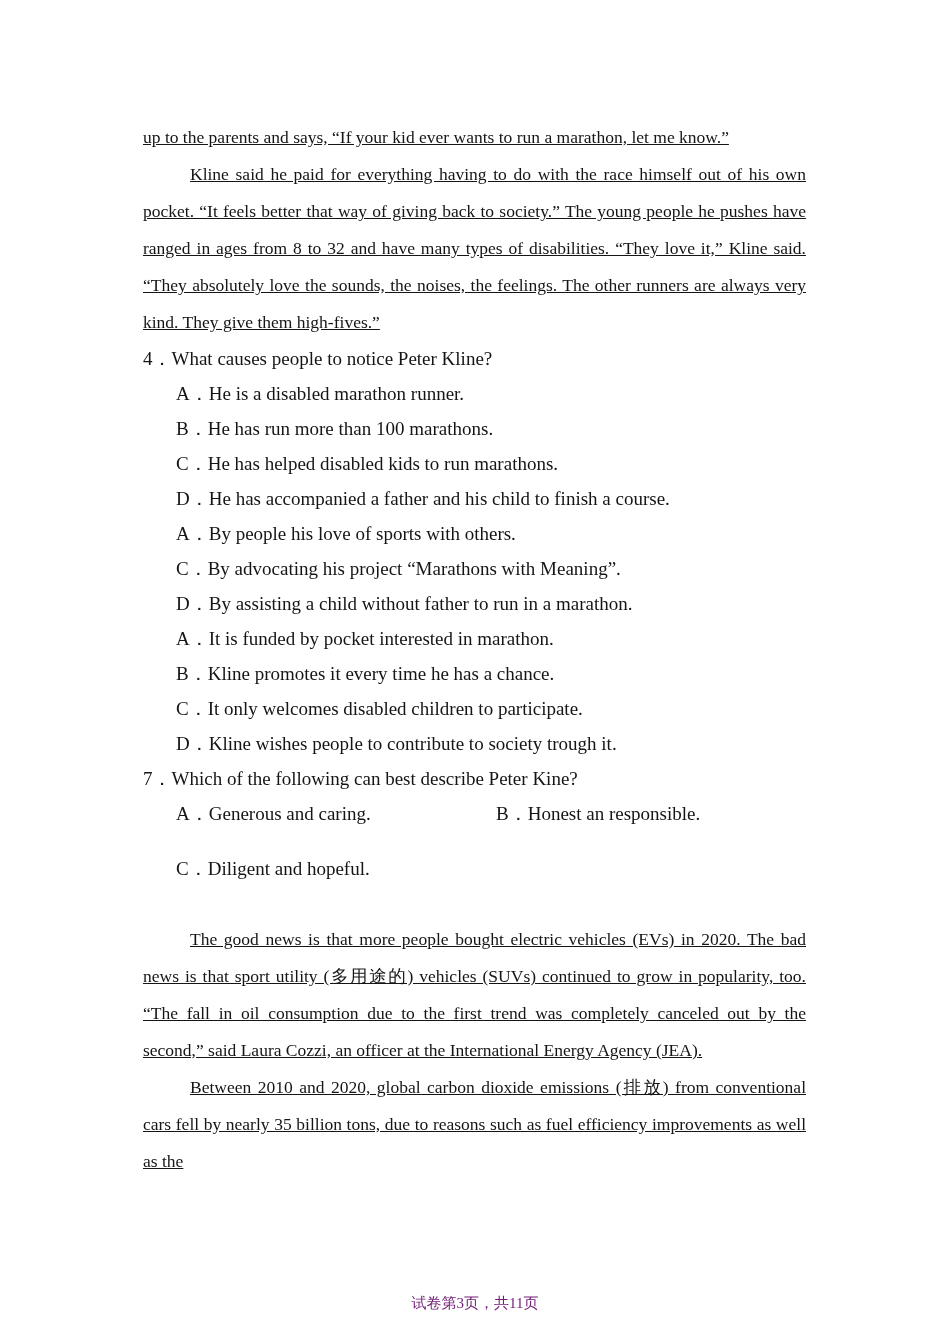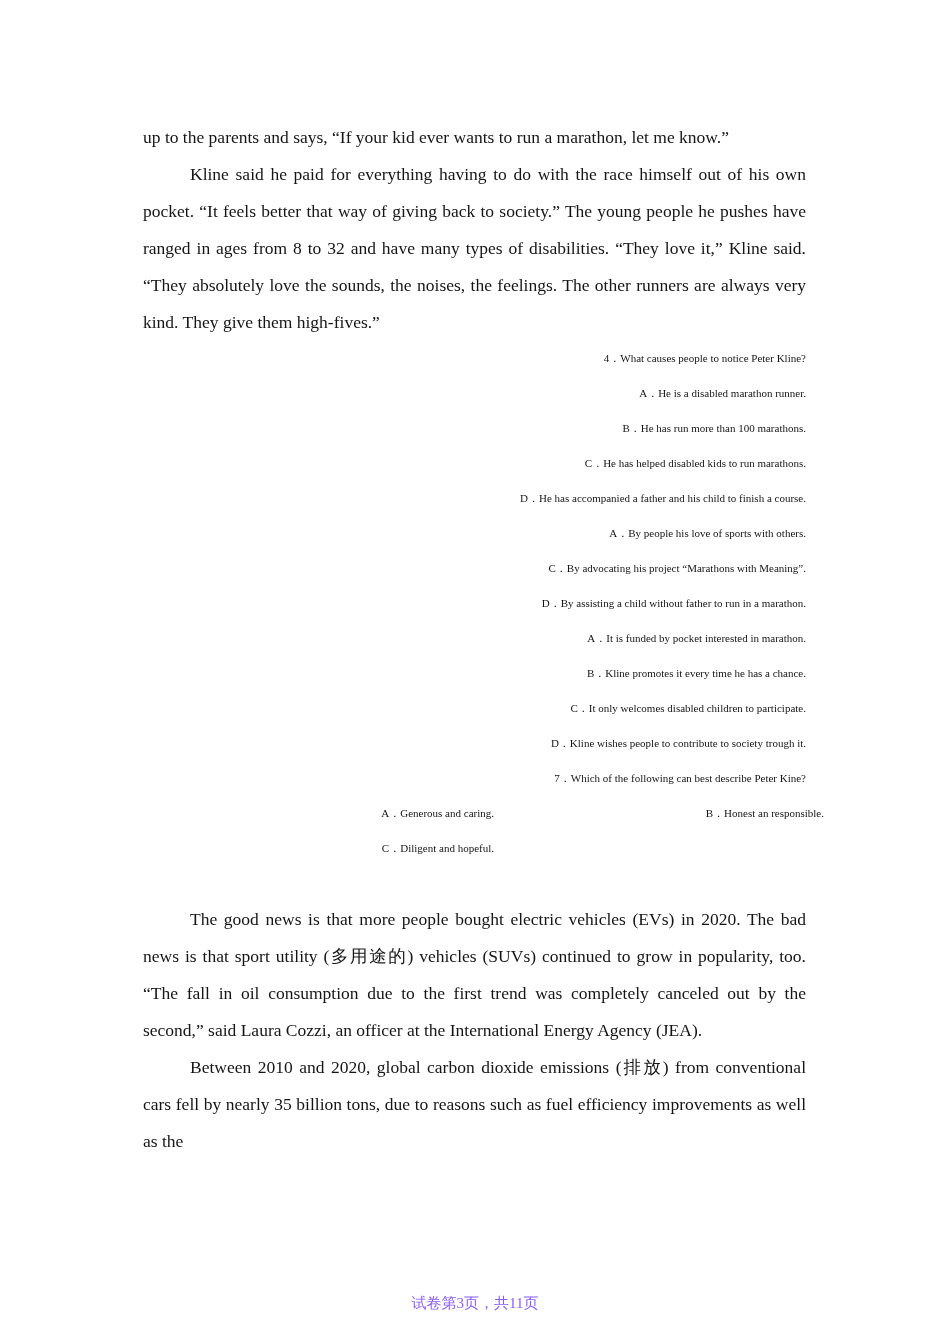--- a/index.html
+++ b/index.html
@@ -20,42 +20,44 @@
     position: absolute;
     left: 143px;
     top: 119px;
     width: 663px;
   }
   .para {
     margin: 0;
     font-size: 17.5px;
     line-height: 37px;
     text-align: justify;
+    text-decoration: underline;
   }
   .para.indent { text-indent: 47px; }
-  .question { font-size: 11px; line-height: 35px; text-align: right; }
+  .question { font-size: 19px; line-height: 35px; }
   .q-stem { white-space: nowrap; }
   .q-num { display: inline; }
   .option { margin-left: 33px; white-space: nowrap; }
   .opt-2col {
-    margin-left: 51px;
+    margin-left: 33px;
     display: grid;
     grid-template-columns: 300px 330px;
+    gap: 20px;
   }
   .opt-2col .option { margin-left: 0; }
   .spacer-line { height: 35px; }
   .footer {
     position: absolute;
     left: 0;
     top: 1292px;
     width: 950px;
     text-align: center;
     font-size: 15px;
     line-height: 22px;
-    color: #8b5cf6;
+    color: #701a75;
   }
 </style>
 </head>
 <body>
 
 <div class="page">
   <div class="content">
 
     <p class="para">up to the parents and says, “If your kid ever wants to run a marathon, let me know.”</p>
     <p class="para indent">Kline said he paid for everything having to do with the race himself out of his own pocket. “It feels better that way of giving back to society.” The young people he pushes have ranged in ages from 8 to 32 and have many types of disabilities. “They love it,” Kline said. “They absolutely love the sounds, the noises, the feelings. The other runners are always very kind. They give them high-fives.”</p>

